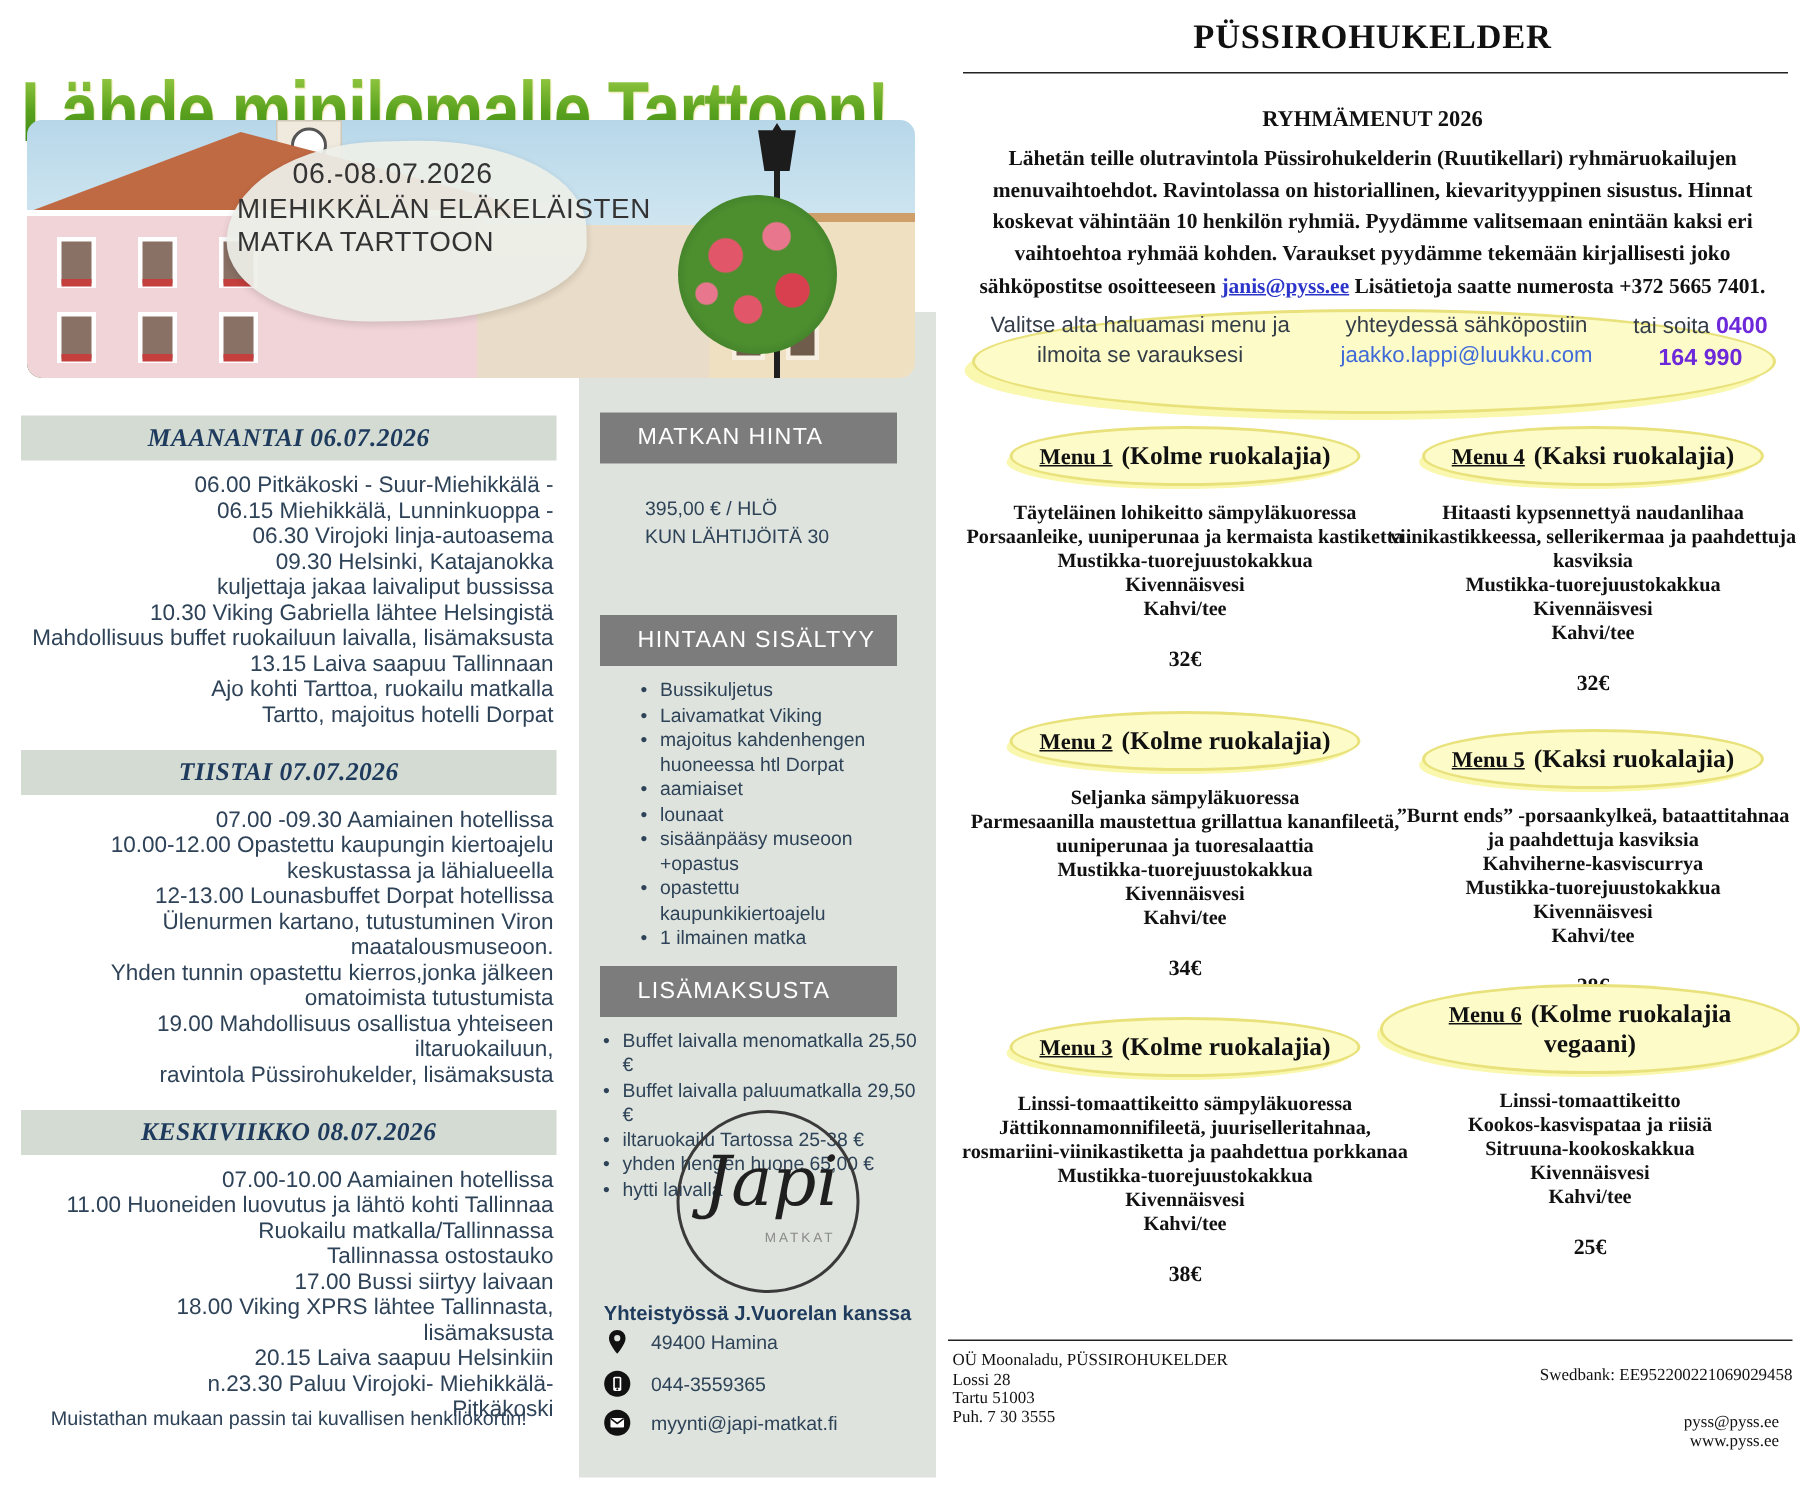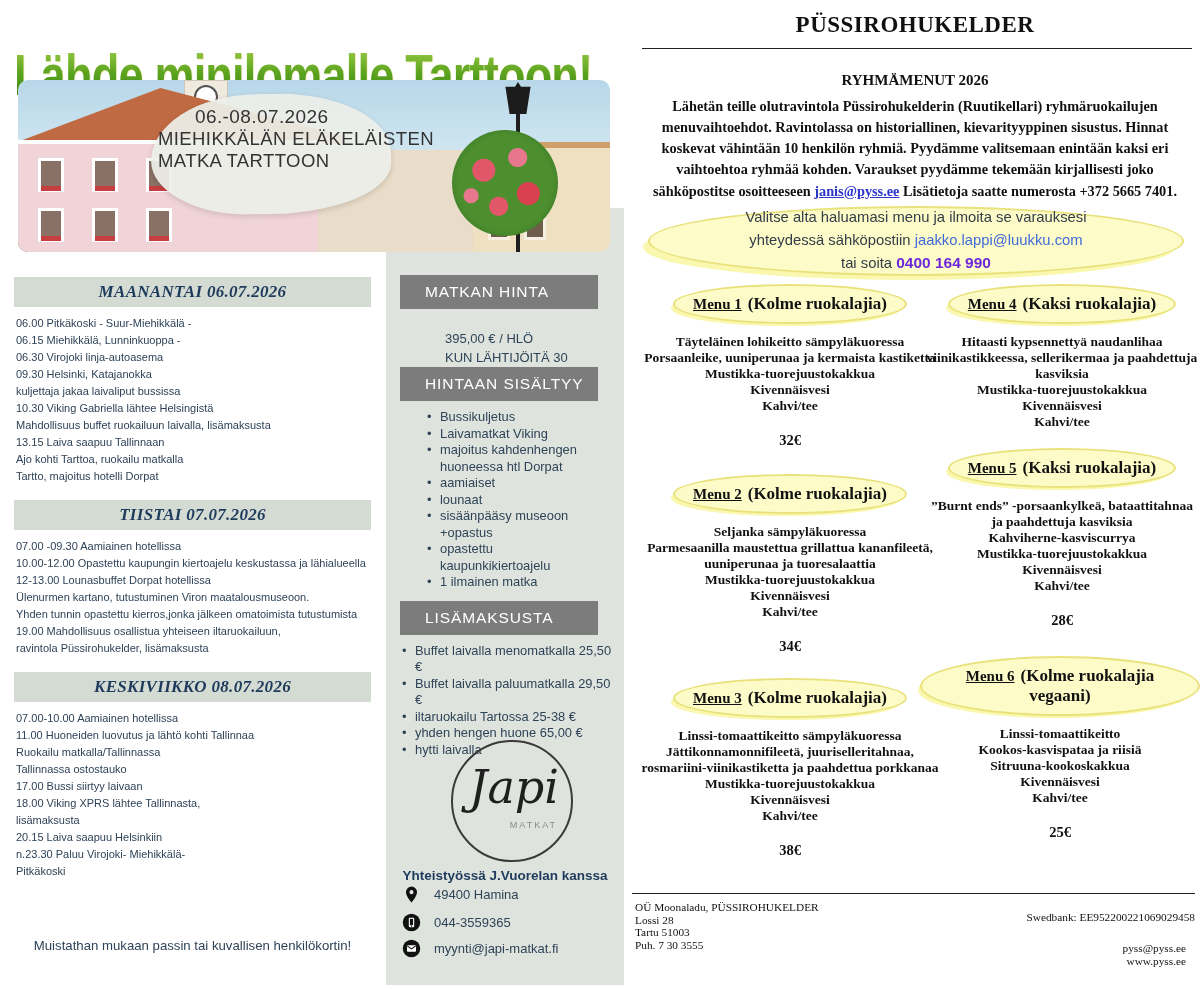--- a/index.html
+++ b/index.html
@@ -46,30 +46,30 @@
              border-radius:48% 52% 55% 45%/60% 55% 45% 50%;transform:rotate(-1deg);
              box-shadow:0 2px 6px rgba(0,0,0,.15);}
   .hero-text{left:140px;top:26px;font-size:18.5px;line-height:22px;color:#333;letter-spacing:.4px;}
   .hero-text .l1{padding-left:37px;font-size:19px;}
 
   
   .itinerary{position:absolute;left:14px;top:277px;width:357px;z-index:1;}
   .day-block{margin-bottom:13px;}
   .day-bar{height:30px;background:var(--day-bar);color:var(--navy);text-align:center;line-height:30px;
            font-family:"Liberation Serif",serif;font-weight:700;font-size:17px;letter-spacing:.3px;font-style:italic;}
-  .day-lines{padding:8px 2px 2px;text-align:left;font-size:11px;line-height:17px;color:var(--body-text);}
+  .day-lines{padding:8px 2px 2px;text-align:right;font-size:15px;line-height:17px;color:var(--body-text);}
   .passport-note{position:absolute;left:0;top:938px;width:385px;text-align:center;
                  font-size:13.2px;color:var(--body-text);z-index:1;}
 
   
   .midcol{position:absolute;left:400px;top:275px;width:222px;z-index:1;}
   .grey-box{width:198px;height:34px;background:var(--box-grey);color:#fff;font-size:15.5px;
             letter-spacing:.9px;line-height:34px;padding-left:25px;box-sizing:border-box;}
-  .price-block{margin:20px 0 0 45px;font-size:13px;line-height:19px;color:var(--body-text);}
-  .box-includes{}
+  .price-block{margin:20px 0 0 30px;font-size:13px;line-height:19px;color:var(--body-text);}
+  .box-includes{margin-top:43px;}
   .box-extras{margin-top:10px;}
   ul.mlist{list-style:none;margin:8px 0 0 0;padding:0;font-size:12.9px;line-height:16.5px;color:var(--body-text);}
   ul.mlist li{position:relative;padding-left:13px;}
   ul.mlist li::before{content:"•";position:absolute;left:0;top:0;}
   .list-includes{margin-left:27px !important;width:178px;}
   .list-extras{margin-left:2px !important;width:218px;}
   .logo{position:absolute;left:51px;top:465px;width:118px;height:118px;border:2px solid #3a3a3a;border-radius:50%;}
   .logo-script{position:absolute;left:16px;top:18px;font-family:"DejaVu Serif",serif;font-style:italic;
                font-size:46px;color:#1f1f1f;}
   .logo-sub{position:absolute;right:14px;bottom:30px;font-size:9px;letter-spacing:2px;color:#8a8a8a;}
@@ -84,37 +84,37 @@
   .right-page{position:absolute;left:630px;top:0;width:570px;height:990px;
               font-family:"Liberation Serif",serif;color:#111;}
   .r-title{position:absolute;top:12px;width:100%;text-align:center;font-size:23px;font-weight:700;letter-spacing:.5px;}
   .r-rule{position:absolute;left:12px;right:8px;top:48px;border-top:1.6px solid #222;}
   .r-sub{position:absolute;top:72px;width:100%;text-align:center;font-weight:700;font-size:15px;}
   .r-intro{position:absolute;left:16px;top:96px;width:538px;margin:0;text-align:center;
            font-size:14.3px;line-height:1.48;font-weight:bold;}
   .r-intro a{color:var(--link-blue);text-decoration:underline;cursor:pointer;}
   .callout{position:absolute;left:18px;top:206px;width:532px;height:66px;background:var(--yellow-fill);
            border:2px solid var(--yellow-border);border-radius:50%;box-shadow:-7px 6px 0 -2px #faf7ae;
-           display:flex;flex-direction:column;justify-content:space-between;text-align:center;
+           display:flex;flex-direction:row;justify-content:space-between;text-align:center;
            font-family:"Liberation Sans",sans-serif;font-size:14.8px;color:#333c47;line-height:1.33;}
   .callout .email{color:var(--email-blue);text-decoration:none;cursor:pointer;}
   .callout .phone{font-weight:700;color:#6d28d9;font-size:15.5px;}
 
   .menu{position:absolute;text-align:center;}
   .menu-ellipse{display:inline-block;padding:8px 18px;background:var(--yellow-fill);
                 border:2px solid var(--yellow-border);border-radius:50%;box-shadow:-4px 4px 0 -2px #faf7ae;}
   .menu-label{font-weight:700;font-size:15px;text-decoration:underline;margin-right:6px;}
   .menu-type{font-weight:700;font-size:17px;}
   .menu-items{margin-top:10px;font-weight:700;font-size:13.5px;line-height:1.18;}
   .menu-price{margin-top:18px;font-weight:700;font-size:14.5px;}
   #menu1{left:10px;top:284px;width:300px;}
   #menu2{left:10px;top:474px;width:300px;}
   #menu3{left:10px;top:678px;width:300px;}
   #menu4{left:296px;top:284px;width:272px;}
-  #menu5{left:296px;top:448px;width:272px;}
+  #menu5{left:296px;top:486px;width:272px;}
   #menu6{left:290px;top:656px;width:280px;}
 
   .f-rule{position:absolute;left:2px;right:5px;top:893px;border-top:1.8px solid #222;}
   .f-left{position:absolute;left:5px;top:901px;font-size:11.3px;line-height:12.5px;}
   .f-bank{position:absolute;right:5px;top:911px;font-size:11.3px;text-align:right;}
   .f-links{position:absolute;right:14px;top:942px;font-size:11.3px;text-align:right;line-height:13px;}
 </style>
 </head>
 <body>
 

